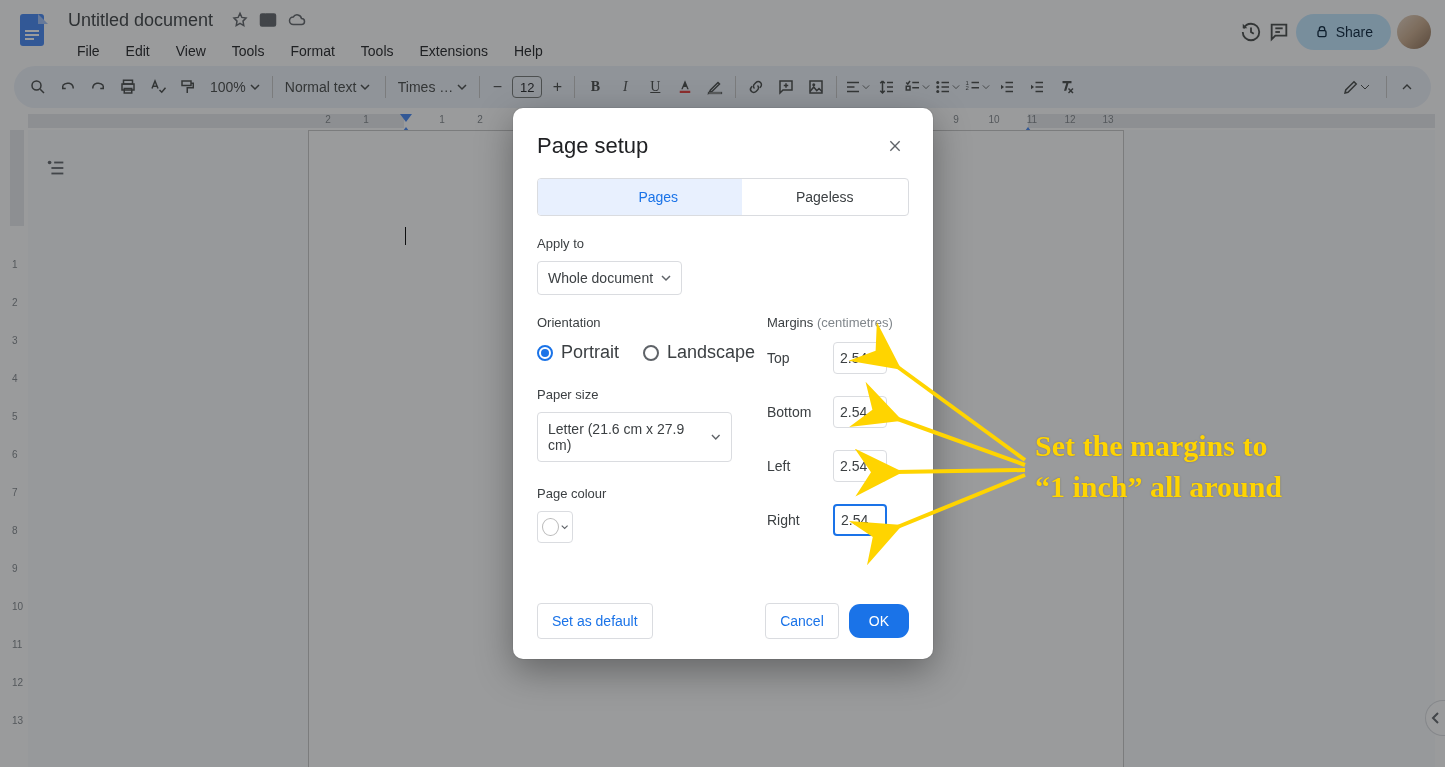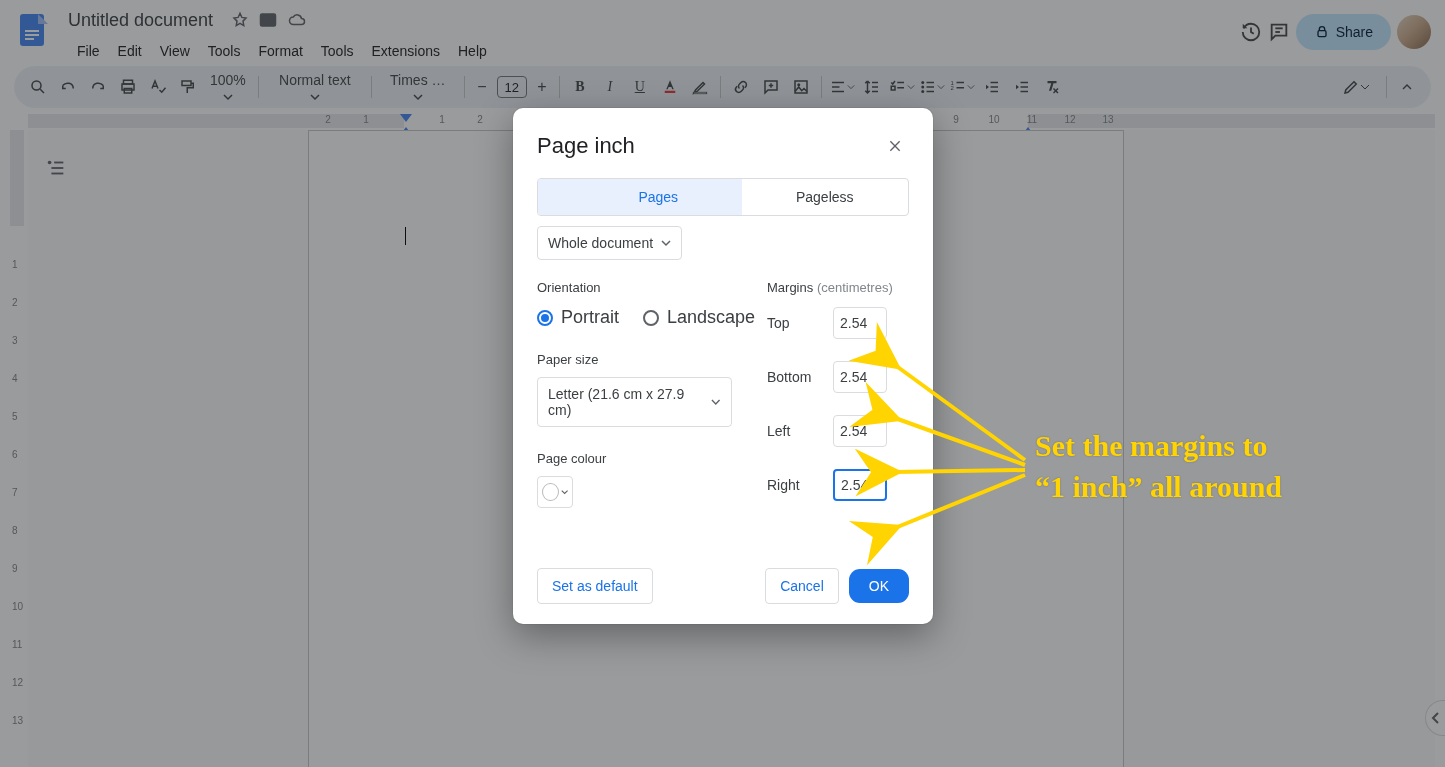--- a/index.html
+++ b/index.html
@@ -5,32 +5,32 @@
   * { box-sizing: border-box; margin:0; padding:0; }
   html,body { width:1445px; height:767px; font-family: Arial, Helvetica, sans-serif; background:#fff; overflow:hidden; }
   svg.icon { display:block; }
 
   
   .doc-header { position:relative; height:66px; padding-left:68px; padding-top:8px; }
   .docs-logo { position:absolute; left:14px; top:10px; width:40px; height:40px; }
   .doc-title-row { display:flex; align-items:center; gap:18px; height:24px; }
   .doc-title { font-size:18px; color:#3c4043; }
   .title-icons { display:flex; align-items:center; gap:10px; color:#5f6368; }
-  .menu-row { display:flex; align-items:center; gap:0; height:30px; margin-top:4px; }
+  .menu-row { display:flex; align-items:center; gap:8px; height:30px; margin-top:4px; }
   .menu-item { font-size:14px; color:#202124; padding:4px 9px; cursor:pointer; border-radius:4px;}
   .header-right { position:absolute; right:14px; top:14px; display:flex; align-items:center; gap:6px; }
   .share-btn { display:flex; align-items:center; gap:6px; background:#c2e7ff; color:#001d35; font-size:14px; font-weight:500; padding:10px 18px; border-radius:40px; cursor:pointer;}
   .avatar { width:34px; height:34px; border-radius:50%; background:linear-gradient(135deg,#e8d6c5 0%,#c9a98a 50%,#8a6b52 100%); }
 
   
   .toolbar-wrap { padding:0 14px; }
   .toolbar { height:42px; background:#edf2fa; border-radius:24px; display:flex; align-items:center; padding:0 10px; gap:2px; }
   .tb-btn { display:flex; align-items:center; justify-content:center; min-width:28px; height:28px; color:#444746; border-radius:4px; cursor:pointer; font-size:14px;}
   .tb-sep { width:1px; height:22px; background:#c7c7c7; margin:0 4px; }
-  .tb-text { font-size:14px; color:#444746; padding:0 6px; display:flex; align-items:center; gap:4px; cursor:pointer;flex-direction:column;}
+  .tb-text { font-size:14px; color:#444746; padding:0 6px; display:flex; align-items:center; gap:4px; cursor:pointer;}
   .tb-fontsize { display:flex; align-items:center; gap:4px; }
   .fs-btn { width:22px; height:22px; display:flex; align-items:center; justify-content:center; color:#444746; cursor:pointer; font-size:16px;}
   .fs-input { width:30px; height:22px; border:1px solid #747775; border-radius:4px; text-align:center; font-size:13px; color:#202124; background:transparent;}
   .tb-right { margin-left:auto; display:flex; align-items:center; gap:2px; }
 
   
   .ruler-h { position:absolute; left:28px; right:10px; top:114px; height:14px; background:#fff; }
   .ruler-page { position:absolute; top:0; bottom:0; background:#fff; }
   .ruler-off  { position:absolute; top:0; bottom:0; background:#e8eaed; }
   .ruler-num { position:absolute; top:0; font-size:10px; color:#80868b; transform:translateX(-50%); }
@@ -422,34 +422,35 @@
 <div class="side-tab">
   <svg width="10" height="14" viewBox="0 0 10 14">
       <path d="M7 2L2 7l5 5" fill="none" stroke="#5f6368" stroke-width="2"></path>
     </svg>
 </div>
 
 <div class="scrim"></div>
 
 <div class="dialog">
   <div class="dlg-head">
-    <div class="dlg-title">Page inch</div>
+    <div class="dlg-title">Page setup</div>
     <div class="dlg-close">
       <svg width="16" height="16" viewBox="0 0 24 24">
           <line x1="5" y1="5" x2="19" y2="19" stroke="#5f6368" stroke-width="2"></line>
           <line x1="19" y1="5" x2="5" y2="19" stroke="#5f6368" stroke-width="2"></line>
         </svg>
     </div>
   </div>
 
   <div class="seg">
     <div class="seg-btn active">Pages</div>
     <div class="seg-btn">Pageless</div>
   </div>
 
+  <div class="section-label">Apply to</div>
   <div class="dd-btn">
     <span>Whole document</span>
     <svg width="10" height="10" viewBox="0 0 10 10">
         <path d="M1 3l4 4 4-4" fill="none" stroke="#5f6368" stroke-width="1.5"></path>
       </svg>
   </div>
 
   <div class="cols">
     <div class="col-l">
       <div class="section-label">Orientation</div>

